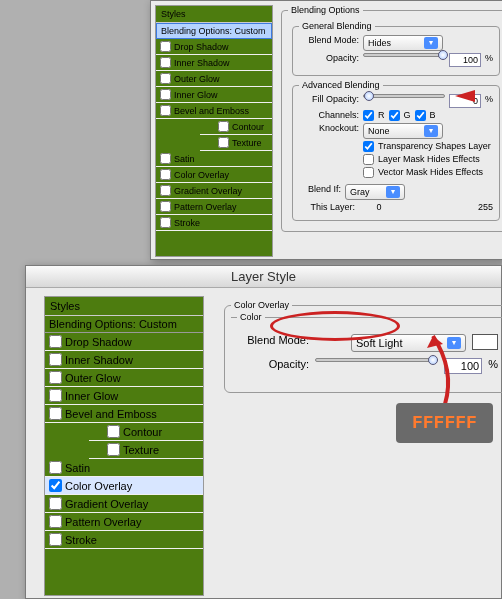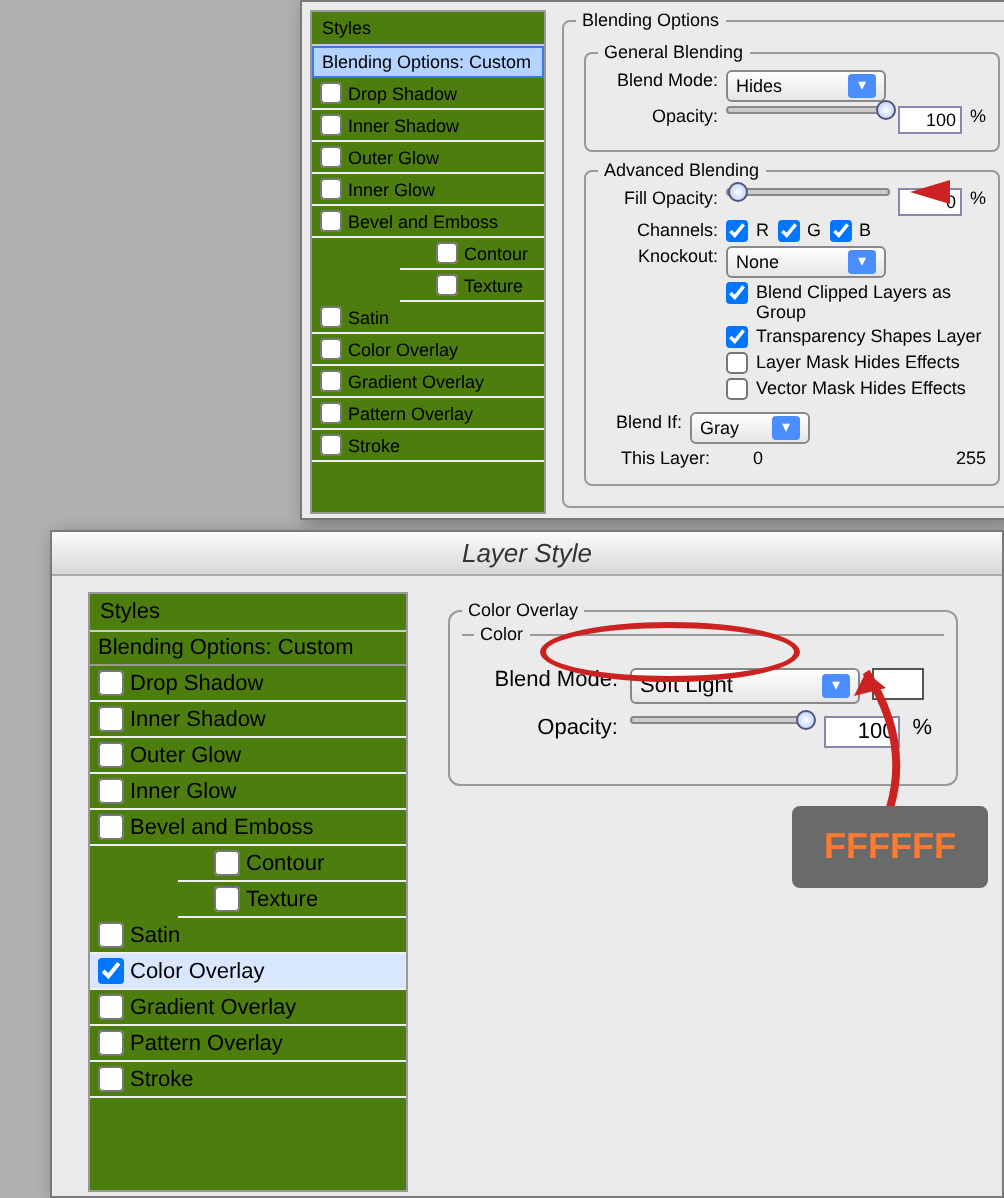--- a/index.html
+++ b/index.html
@@ -21,31 +21,31 @@
 .back .right-area { position: absolute; left: 126px; top: 0; right: 4px; height: 256px; }
 legend { font-size: 9px; padding: 0 3px; }
 .ctl-row { display: flex; align-items: flex-start; gap: 4px; margin: 2px 0; font-size: 9px; }
 .ctl-label { width: 60px; text-align: right; }
 .select { background: linear-gradient(#fefefe,#e5e5e5); border: 1px solid #888; border-radius: 3px; padding: 1px 4px; display: inline-flex; align-items: center; justify-content: space-between; min-width: 80px; }
 .select .dd { background: #4a8dff; color: #fff; width: 14px; text-align: center; border-radius: 2px; font-size: 8px; line-height: 12px; margin-left: 4px; }
 .slider { height: 4px; background: #ccc; border: 1px solid #888; flex: 1; position: relative; border-radius: 2px; }
 .slider .thumb { position: absolute; width: 10px; height: 10px; background: radial-gradient(#fff,#aac8ff); border: 1px solid #557; border-radius: 50%; top: -4px; }
 .num-input { width: 32px; font-size: 9px; text-align: right; padding: 1px 2px; border: 1px solid #88a; background: #fff; }
 .chip { width: 12px; height: 12px; border: 1px solid #555; display: inline-block; }
-.titlebar { height: 22px; background: linear-gradient(#fbfbfb,#d8d8d8); border-bottom: 1px solid #aaa; text-align: center; line-height: 22px; font-size: 13px; color: #333; font-style: italic; }
+.titlebar { height: 22px; background: linear-gradient(#fbfbfb,#d8d8d8); border-bottom: 1px solid #aaa; text-align: center; line-height: 22px; font-size: 13px; color: #333; }
 .front fieldset { font-size: 11px; margin: 8px 12px; border-radius: 6px; }
 .front .ctl-row { font-size: 11px; gap: 6px; margin: 6px 0; }
 .front .ctl-label { width: 72px; }
-.front .select { min-width: 115px; padding: 2px 4px; }
+.front .select { min-width: 115px; padding: 2px 4px; margin-left: 36px; }
 .front .num-input { width: 38px; font-size: 11px; }
 .red-circle { position: absolute; border: 3px solid #c22; border-radius: 50%/50%; width: 130px; height: 30px; left: 270px; top: 311px; z-index: 50; pointer-events: none; }
 .red-arrow-back { position: absolute; left: 455px; top: 90px; z-index: 40; pointer-events: none; }
 .red-arrow-back::before { content: ""; position: absolute; width: 0; height: 0; border-top: 6px solid transparent; border-bottom: 6px solid transparent; border-right: 20px solid #c22; }
 .red-arrow-front { position: absolute; left: 425px; top: 330px; z-index: 60; pointer-events: none; }
-.tooltip { position: absolute; background: #6a6a6a; color: #ff7a2e; font-weight: bold; font-size: 18px; padding: 10px 16px; border-radius: 4px; left: 396px; top: 403px; z-index: 70; }
+.tooltip { position: absolute; background: #6a6a6a; color: #ff7a2e; font-weight: bold; font-size: 18px; padding: 10px 16px; border-radius: 4px; left: 396px; top: 403px; z-index: 70; font-family: Liberation Mono, monospace; }
 </style>
 </head>
 <body>
 
 <div class="panel back">
   <div class="styles-col">
     <div class="styles-title">Styles</div>
     <div class="style-row sel-blue">
         <span>Blending Options: Custom</span>
       </div>
@@ -138,24 +138,20 @@
           <input type="checkbox" checked="" style="">
             <span>B</span>
         </div>
         <div class="ctl-row">
           <span class="ctl-label">Knockout:</span>
           <span class="select">
               <span>None</span>
               <span class="dd">▾</span>
             </span>
         </div>
-        <div class="ctl-row" style="margin-left:64px">
-            <input type="checkbox" checked="" style="">
-            <span>Blend Clipped Layers as Group</span>
-          </div>
         <div class="ctl-row" style="margin-left:64px">
             <input type="checkbox" checked="" style="">
             <span>Transparency Shapes Layer</span>
           </div>
         <div class="ctl-row" style="margin-left:64px">
             <input type="checkbox" style="">
             <span>Layer Mask Hides Effects</span>
           </div>
         <div class="ctl-row" style="margin-left:64px">
             <input type="checkbox" style="">

